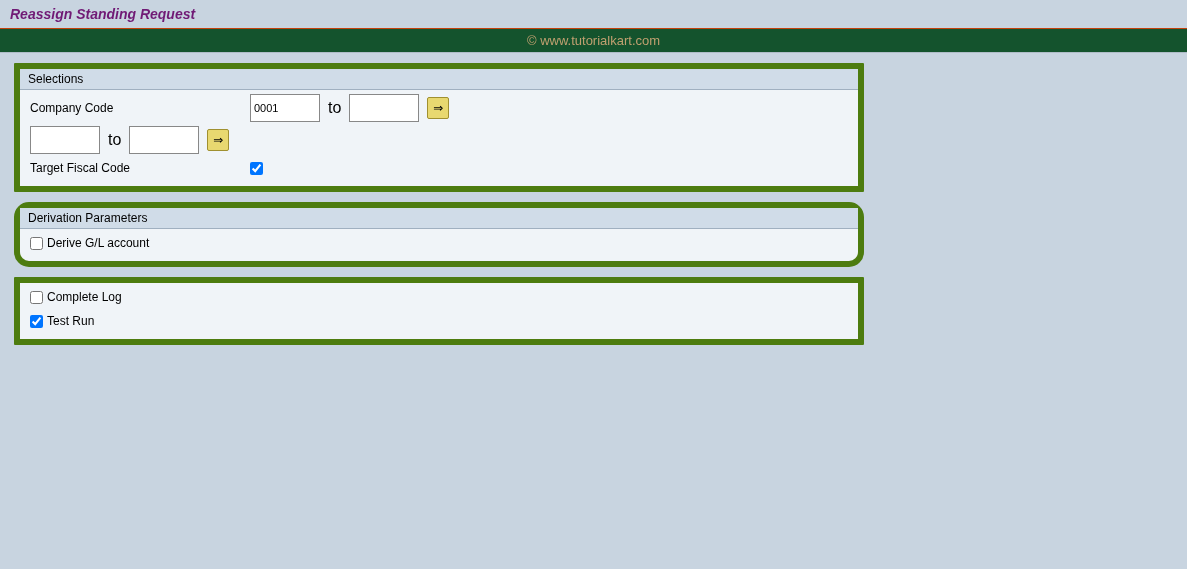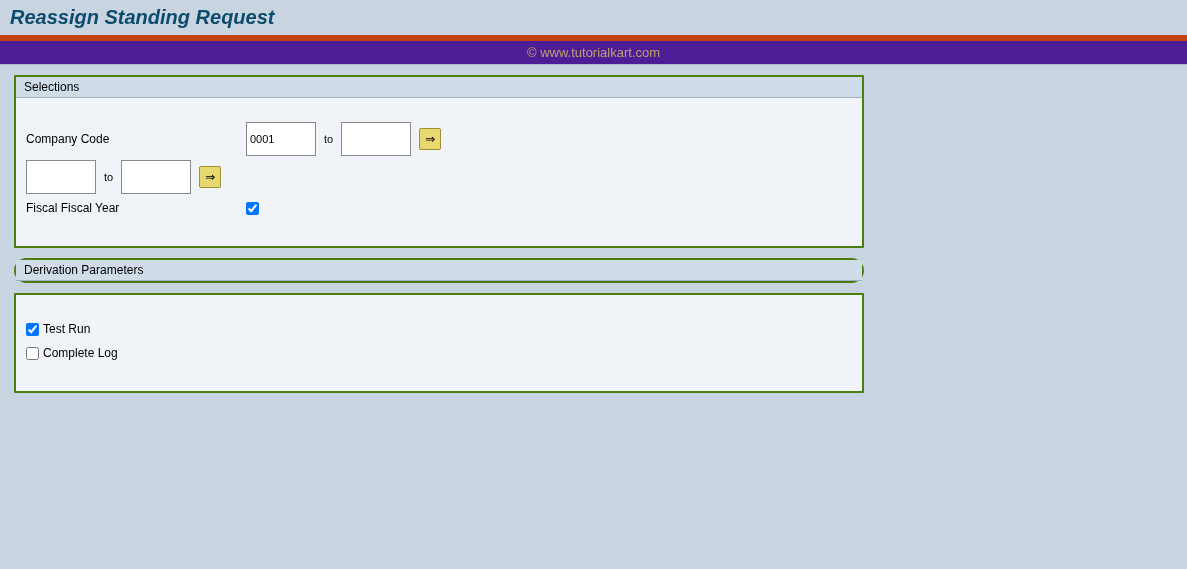--- a/index.html
+++ b/index.html
@@ -14,88 +14,88 @@
       font-size: 12px;
       width: 1187px;
       min-height: 569px;
     }
 
     .title-bar {
       background-color: #c8d4e0;
       padding: 6px 10px;
       font-weight: bold;
       font-style: italic;
-      font-size: 20px;
-      color: #0c4a6e;
+      font-size: 14px;
+      color: #701a75;
     }
 
     .watermark-bar {
-      background-color: #4c1d95;
+      background-color: #14532d;
       text-align: center;
       padding: 4px;
       font-size: 13px;
       color: #c0a070;
-      border-top: 6px solid #c2410c;
+      border-top: 1px solid #c2410c;
       border-bottom: 1px solid #b0bcc8;
     }
 
     .main-content {
       padding: 10px 14px;
     }
 
     .section {
-      border: 2px solid #4d7c0f;
+      border: 6px solid #4d7c0f;
       background-color: #f0f4f8;
       margin-bottom: 10px;
       border-radius: 1px;
     }
 
     .section-header {
       background-color: #d0dce8;
       border-bottom: 1px solid #a0b0c0;
       padding: 3px 8px;
       font-size: 12px;
       font-weight: normal;
       color: #000;
     }
 
     .section-body {
-      padding: 24px 10px;
+      padding: 4px 10px;
     }
 
     .form-row {
       display: flex;
       align-items: center;
       margin-bottom: 4px;
       min-height: 20px;
     }
 
     .form-label {
       width: 220px;
       font-size: 12px;
       color: #000;
       flex-shrink: 0;
     }
 
     .form-input {
       border: 1px solid #888;
       background: #fff;
-      height: 34px;
+      height: 28px;
       font-size: 11px;
       padding: 1px 3px;
       outline: none;
     }
 
     .input-from {
       width: 70px;
     }
 
     .to-label {
       margin: 0 8px;
-      font-size: 11px;
+      font-size: 16px;
     }
 
     .input-to {
       width: 70px;
     }
 
     .arrow-btn {
       width: 22px;
       height: 22px;
       background-color: #e8d870;
@@ -164,46 +164,56 @@
 
       <div class="form-row">
         <input type="text" class="form-input input-from" style="">
         <span class="to-label">to</span>
         <input type="text" class="form-input input-to" style="">
         <div class="arrow-btn">⇒</div>
       </div>
 
 
       <div class="form-row">
-        <div class="form-label">Fiscal Fiscal Year</div>
+        <div class="form-label">Target Fiscal Code</div>
         <div class="checkbox-container">
           <input type="checkbox" class="checkbox-input" checked="" style="">
         </div>
       </div>
 
     </div>
   </div>
 
   <div class="section derivation-section">
     <div class="section-header">Derivation Parameters</div>
+    <div class="section-body">
+
+      <div class="form-row">
+        <div class="checkbox-container">
+          <input type="checkbox" class="checkbox-input" style="">
+          <span>Derive G/L account</span>
+        </div>
+      </div>
+
+    </div>
   </div>
 
   <div class="section run-param-section">
     <div class="section-body">
 
       <div class="form-row">
         <div class="checkbox-container">
+          <input type="checkbox" class="checkbox-input" style="">
+          <span>Complete Log</span>
+        </div>
+      </div>
+
+      <div class="form-row">
+        <div class="checkbox-container">
           <input type="checkbox" class="checkbox-input" checked="" style="">
           <span>Test Run</span>
         </div>
       </div>
 
-      <div class="form-row">
-        <div class="checkbox-container">
-          <input type="checkbox" class="checkbox-input" style="">
-          <span>Complete Log</span>
-        </div>
-      </div>
-
     </div>
   </div>
 
 </div>
 
 </body></html>

